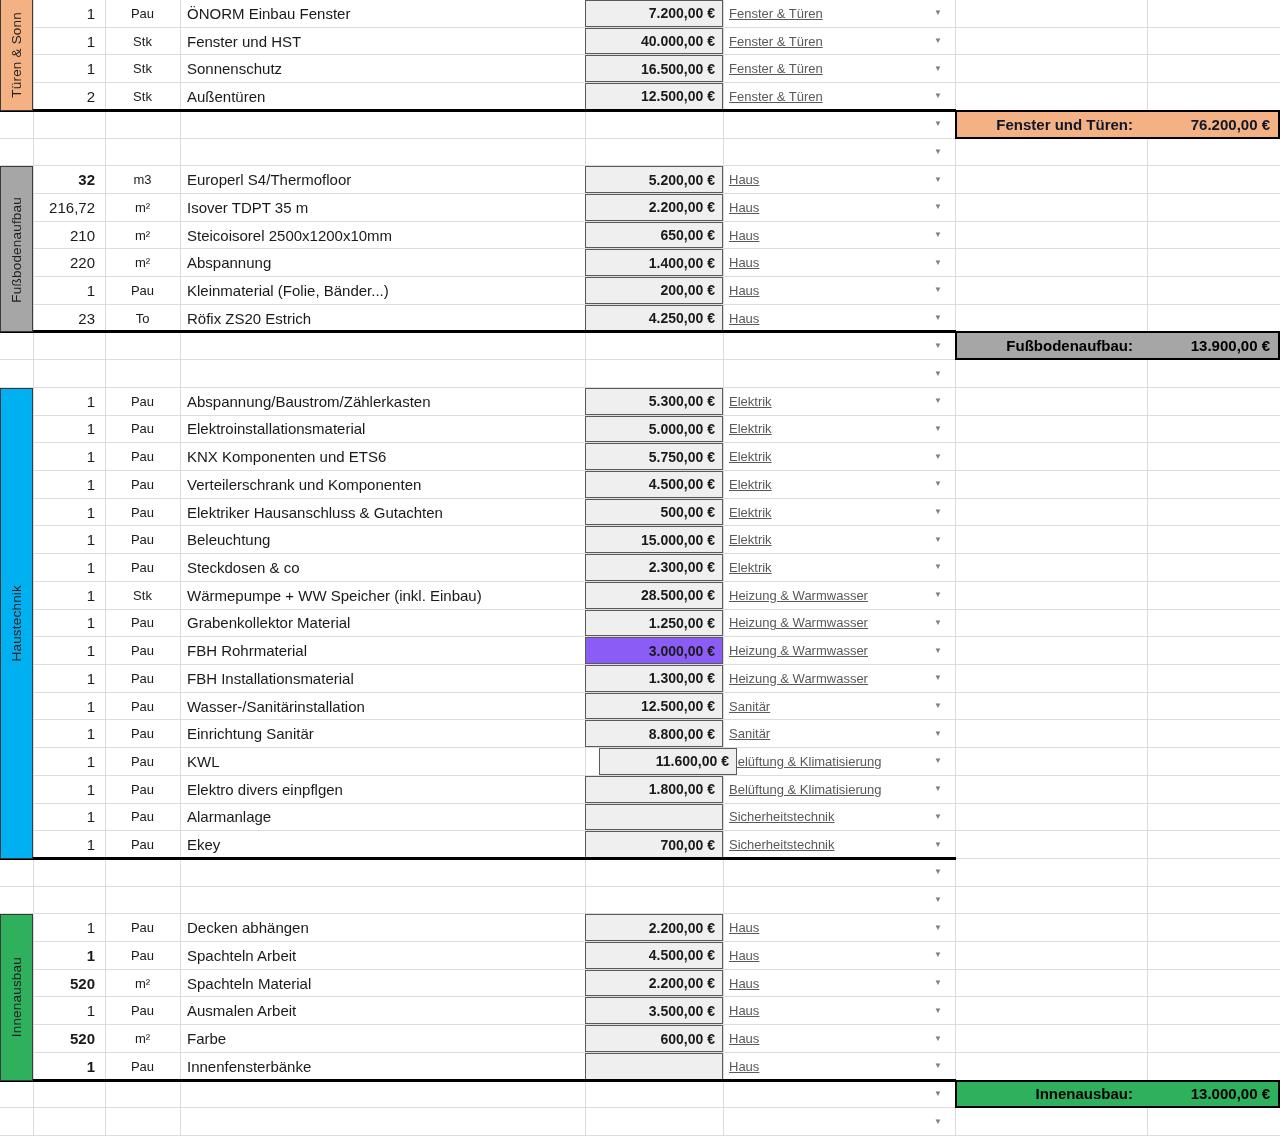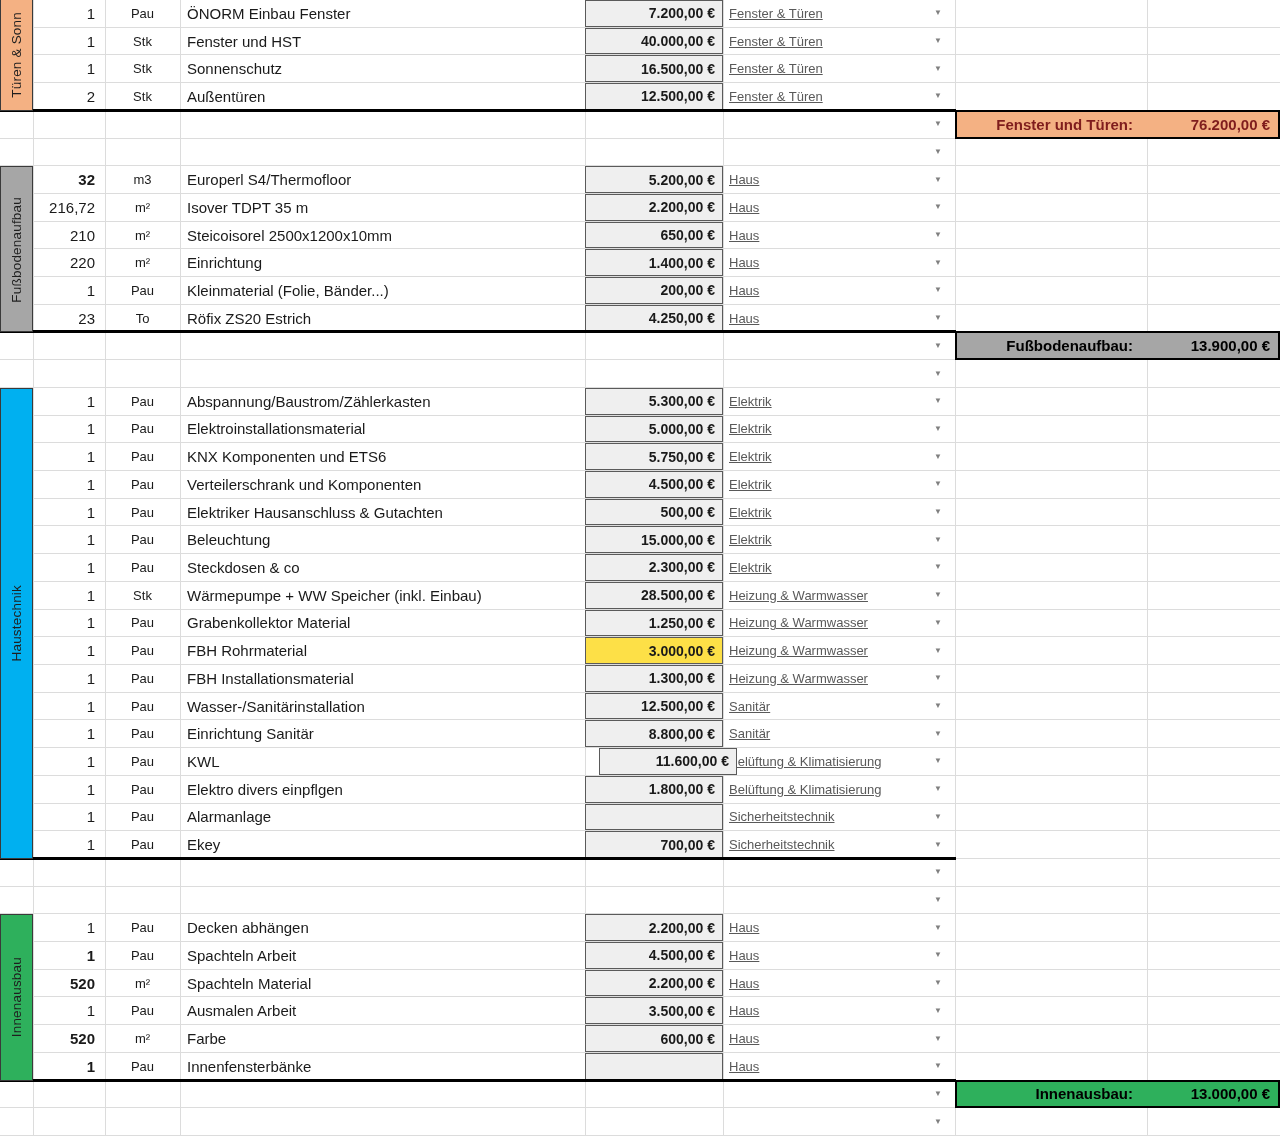--- a/index.html
+++ b/index.html
@@ -91,21 +91,21 @@
       <div class="cell cat" style="color: rgb(89, 89, 89);">Fenster &amp; Türen</div>
       <div class="cell arrowbox">
         <span style="color: rgb(128, 128, 128);">▼</span>
       </div>
       <div class="thick"></div>
     </div>
     <div class="row" style="top: 110.829px; height: 27.7073px;">
       <div class="cell arrowbox">
         <span style="color: rgb(128, 128, 128);">▼</span>
       </div>
-      <div class="sumblock" style="background: rgb(244, 177, 131); color: #7f1d1d;">
+      <div class="sumblock" style="background: rgb(244, 177, 131); color: #0f172a;">
         <div class="sumlabel">Fenster und Türen:</div>
         <div class="sumvalue">76.200,00 €</div>
       </div>
     </div>
     <div class="row" style="top: 138.537px; height: 27.7073px;">
       <div class="cell arrowbox">
         <span style="color: rgb(128, 128, 128);">▼</span>
       </div>
     </div>
     <div class="bar" style="top: -1px; height: 111.829px; background: rgb(244, 177, 131);">
@@ -137,21 +137,21 @@
       <div class="cell desc">Steicoisorel 2500x1200x10mm</div>
       <div class="cell price" style="background: rgb(239, 239, 239); border: 1px solid rgb(90, 90, 90);">650,00 €</div>
       <div class="cell cat" style="color: rgb(89, 89, 89);">Haus</div>
       <div class="cell arrowbox">
         <span style="color: rgb(128, 128, 128);">▼</span>
       </div>
     </div>
     <div class="row" style="top: 249.366px; height: 27.7073px;">
       <div class="cell qty">220</div>
       <div class="cell unit">m²</div>
-      <div class="cell desc">Einrichtung</div>
+      <div class="cell desc">Abspannung</div>
       <div class="cell price" style="background: rgb(239, 239, 239); border: 1px solid rgb(90, 90, 90);">1.400,00 €</div>
       <div class="cell cat" style="color: rgb(89, 89, 89);">Haus</div>
       <div class="cell arrowbox">
         <span style="color: rgb(128, 128, 128);">▼</span>
       </div>
     </div>
     <div class="row" style="top: 277.073px; height: 27.7073px;">
       <div class="cell qty">1</div>
       <div class="cell unit">Pau</div>
       <div class="cell desc">Kleinmaterial (Folie, Bänder...)</div>
@@ -276,21 +276,21 @@
       <div class="cell price" style="background: rgb(239, 239, 239); border: 1px solid rgb(90, 90, 90);">1.250,00 €</div>
       <div class="cell cat" style="color: rgb(89, 89, 89);">Heizung &amp; Warmwasser</div>
       <div class="cell arrowbox">
         <span style="color: rgb(128, 128, 128);">▼</span>
       </div>
     </div>
     <div class="row" style="top: 637.268px; height: 27.7073px;">
       <div class="cell qty">1</div>
       <div class="cell unit">Pau</div>
       <div class="cell desc">FBH Rohrmaterial</div>
-      <div class="cell price" style="background: #fde047; border: 1px solid rgb(90, 90, 90);">3.000,00 €</div>
+      <div class="cell price" style="background: #8b5cf6; border: 1px solid rgb(90, 90, 90);">3.000,00 €</div>
       <div class="cell cat" style="color: rgb(89, 89, 89);">Heizung &amp; Warmwasser</div>
       <div class="cell arrowbox">
         <span style="color: rgb(128, 128, 128);">▼</span>
       </div>
     </div>
     <div class="row" style="top: 664.976px; height: 27.7073px;">
       <div class="cell qty">1</div>
       <div class="cell unit">Pau</div>
       <div class="cell desc">FBH Installationsmaterial</div>
       <div class="cell price" style="background: rgb(239, 239, 239); border: 1px solid rgb(90, 90, 90);">1.300,00 €</div>

